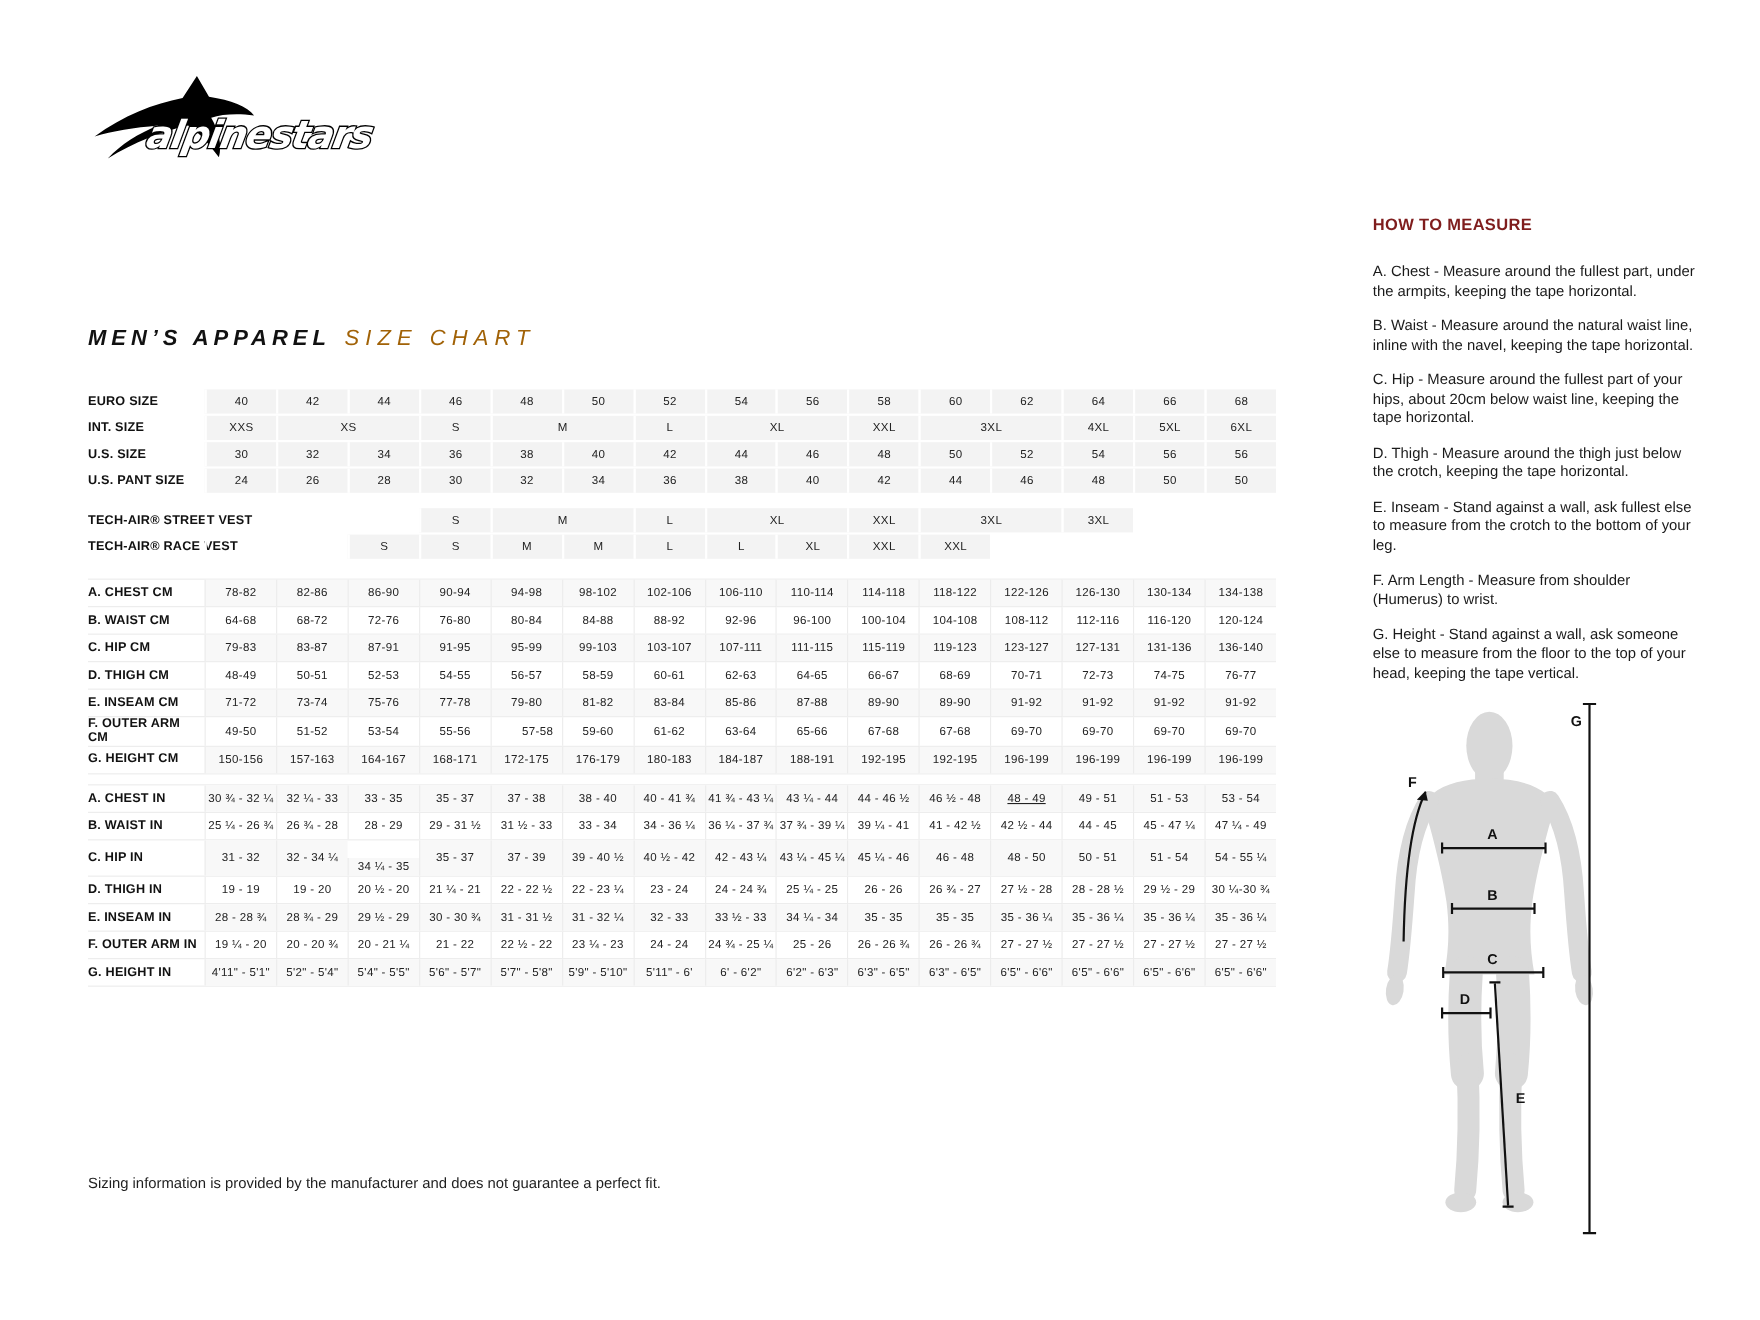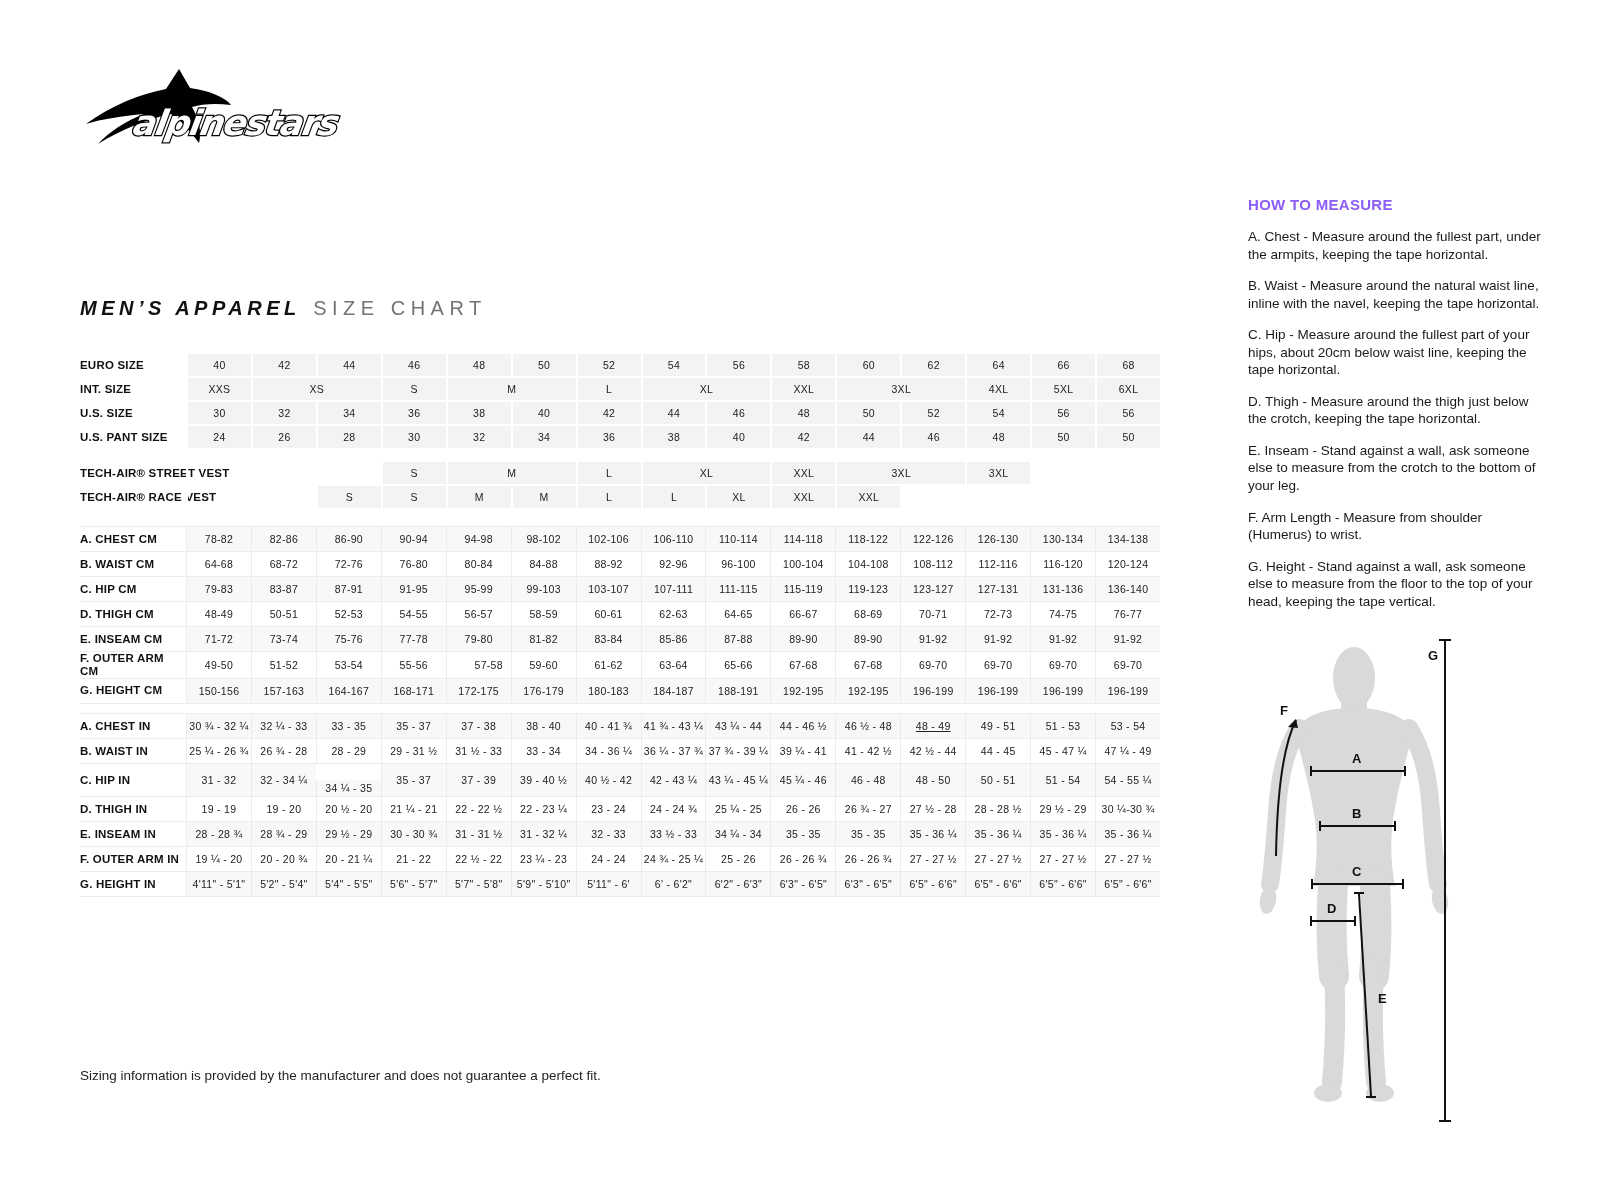--- a/index.html
+++ b/index.html
@@ -5,21 +5,21 @@
   * { box-sizing: border-box; margin: 0; padding: 0; }
   html,body { width:1600px; height:1200px; background:#fff; font-family:"Liberation Sans", sans-serif; color:#1a1a1a; overflow:hidden; }
   .page { position:relative; width:1600px; height:1200px; }
 
   
   .logo { position:absolute; left:78px; top:66px; width:290px; height:95px; }
 
   
   .title { position:absolute; left:80px; top:297px; white-space:nowrap; }
   .title-main { font-style:italic; font-weight:bold; font-size:20px; letter-spacing:4.5px; color:#111; }
-  .title-sub  { font-weight:normal; font-size:20px; letter-spacing:5.5px; color:#737373; margin-left:8px; }
+  .title-sub  { font-style:italic; font-weight:normal; font-size:20px; letter-spacing:5.5px; color:#a16207; margin-left:8px; }
 
   
   .tblock { position:absolute; left:80px; width:1080px; }
   .block-sizes { top:354px; }
   .block-vest  { top:462px; }
   .block-cm    { top:526px; }
   .block-in    { top:713px; }
 
   .trow { display:grid; grid-template-columns:106px repeat(15, 1fr); align-items:stretch; }
   .sizes .trow, .vest .trow { height:22px; margin-bottom:2px; }
@@ -30,21 +30,21 @@
   .sizes .tcell, .vest .tcell { background:#f3f3f3; border-left:2px solid #fff; }
   .sizes .tcell.empty, .vest .tcell.empty { background:transparent; }
 
   .meas { border-bottom:1px solid #ececec; }
   .meas .trow { min-height:25px; border-top:1px solid #ececec; }
   .meas .tcell { border-left:1px solid #ececec; padding:2px 0; }
   .meas .trow.shaded .tcell { background:#f8f8f8; }
 
   
   .htm { position:absolute; left:1248px; top:196px; width:300px; }
-  .htm-heading { font-weight:bold; font-size:15px; letter-spacing:0.3px; color:#8b5cf6; margin-bottom:15px; }
+  .htm-heading { font-weight:bold; font-size:15px; letter-spacing:0.3px; color:#7f1d1d; margin-bottom:25px; }
   .htm-item { font-size:13.5px; line-height:1.3; color:#1a1a1a; margin-bottom:14px; }
 
   
   .figure { position:absolute; left:1232px; top:616px; width:332px; height:520px; }
   .figure svg { display:block; }
 
   
   .footer { position:absolute; left:80px; top:1068px; font-size:13.5px; line-height:1.22; color:#1f1f1f; }
 </style>
 </head>
@@ -421,21 +421,21 @@
       </div>
     </div>
 
   <div class="htm">
     <div class="htm-heading">HOW TO MEASURE</div>
     <div>
         <p class="htm-item">A. Chest - Measure around the fullest part, under the armpits, keeping the tape horizontal.</p>
         <p class="htm-item">B. Waist - Measure around the natural waist line, inline with the navel, keeping the tape horizontal.</p>
         <p class="htm-item">C. Hip - Measure around the fullest part of your hips, about 20cm below waist line, keeping the tape horizontal.</p>
         <p class="htm-item">D. Thigh - Measure around the thigh just below the crotch, keeping the tape horizontal.</p>
-        <p class="htm-item">E. Inseam - Stand against a wall, ask someone else to measure from the crotch to the bottom of your leg.</p>
+        <p class="htm-item">E. Inseam - Stand against a wall, ask fullest else to measure from the crotch to the bottom of your leg.</p>
         <p class="htm-item">F. Arm Length - Measure from shoulder (Humerus) to wrist.</p>
         <p class="htm-item">G. Height - Stand against a wall, ask someone else to measure from the floor to the top of your head, keeping the tape vertical.</p>
       </div>
   </div>
 
   <div class="figure">
     <svg width="332" height="520" viewBox="0 0 332 520">
       <g fill="#d9d9d9" stroke="none">
         <ellipse cx="122" cy="62" rx="21" ry="31"></ellipse>
         <rect x="109" y="80" width="26" height="18"></rect>

